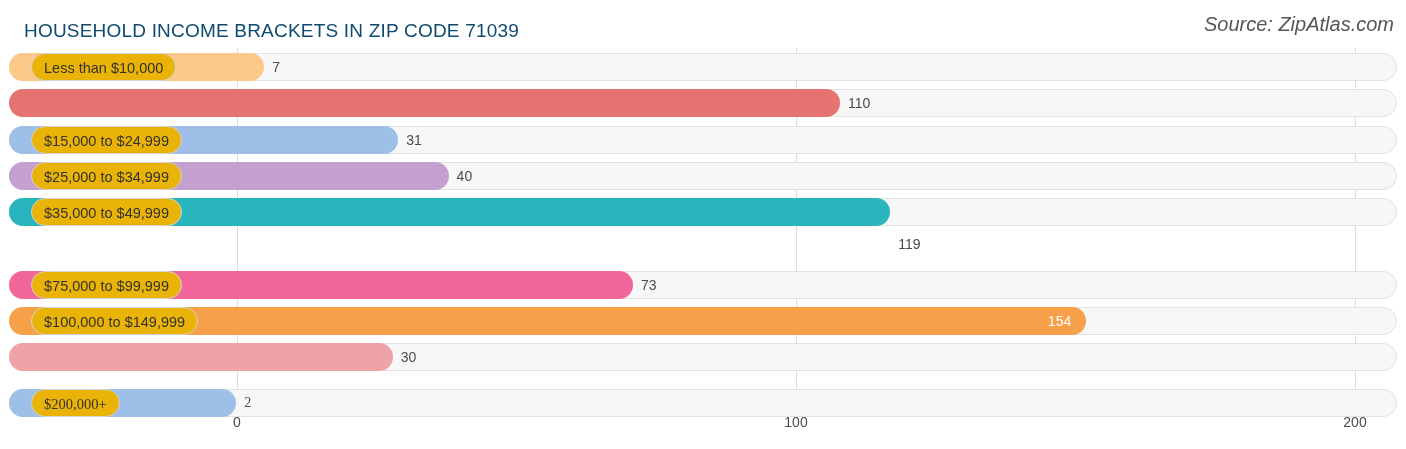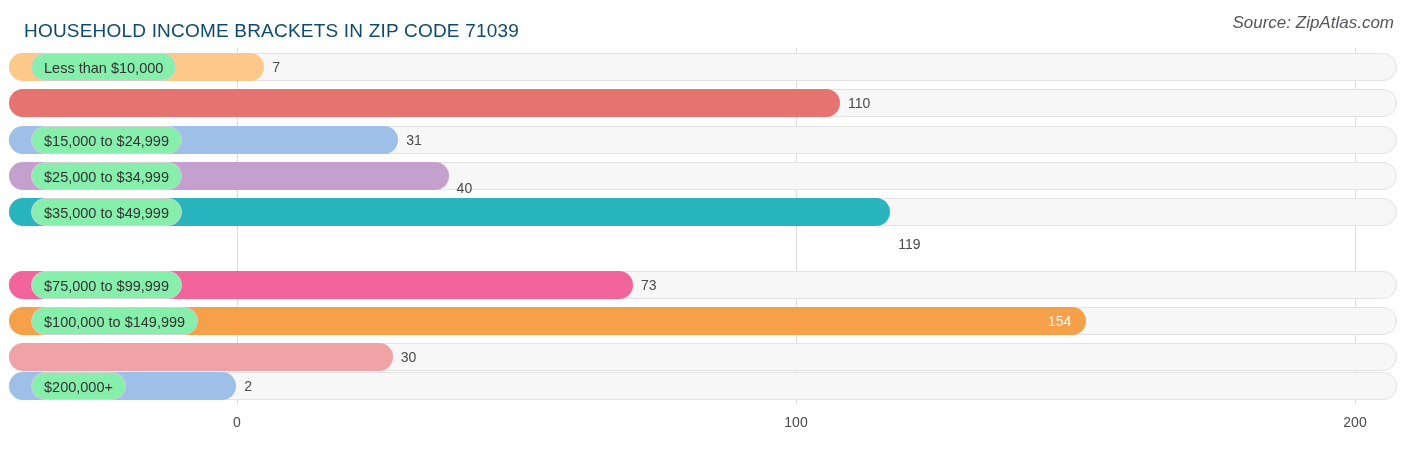--- a/index.html
+++ b/index.html
@@ -25,21 +25,21 @@
     font-size: 19px;
     color: #0c4a6e;
     letter-spacing: 0.2px;
     white-space: nowrap;
     margin-top: 12px;
   }
   #chart-source {
     position: absolute;
     right: 12px;
     top: 13px;
-    font-size: 17px;
+    font-size: 20px;
     font-style: italic;
     color: #55565c;
     white-space: nowrap;
   }
   #plot {
     position: absolute;
     left: 9px;
     top: 48px;
     width: 1388px;
     height: 363px;
@@ -76,21 +76,21 @@
     border-radius: 14px;
     box-sizing: border-box;
   }
   .bar-label {
     position: absolute;
     top: 0;
     height: 28px;
     line-height: 28px;
     left: 22px;
     padding: 0 12px;
-    background: #86efac;
+    background: #eab308;
     border: 1px solid #d2d2d2;
     border-radius: 14px;
     font-size: 14.5px;
     color: #333333;
     white-space: nowrap;
     box-sizing: border-box;
   }
   .value {
     position: absolute;
     top: 0;
@@ -145,21 +145,21 @@
       <div class="row" style="top: 77.6px;">
         <div class="track"></div>
         <div class="bar" style="width: 389.29px; background: rgb(157, 191, 232);"></div>
         <div class="bar-label">$15,000 to $24,999</div>
         <div class="value" style="left: 397.29px;">31</div>
       </div>
       <div class="row" style="top: 113.9px;">
         <div class="track"></div>
         <div class="bar" style="width: 439.6px; background: rgb(195, 160, 205);"></div>
         <div class="bar-label">$25,000 to $34,999</div>
-        <div class="value" style="left: 447.6px; margin-top: 12px;">40</div>
+        <div class="value" style="left: 447.6px;">40</div>
       </div>
       <div class="row" style="top: 150.2px;">
         <div class="track"></div>
         <div class="bar" style="width: 881.21px; background: rgb(41, 181, 189);"></div>
         <div class="bar-label">$35,000 to $49,999</div>
         <div class="value" style="left: 889.21px; margin-top: 32px;">119</div>
       </div>
       <div class="row" style="top: 222.8px;">
         <div class="track"></div>
         <div class="bar" style="width: 624.07px; background: rgb(242, 101, 155);"></div>
@@ -170,21 +170,21 @@
         <div class="track"></div>
         <div class="bar" style="width: 1076.86px; background: rgb(246, 160, 74);"></div>
         <div class="bar-label">$100,000 to $149,999</div>
         <div class="value inside" style="left: 1038.86px;">154</div>
       </div>
       <div class="row" style="top: 295.4px;">
         <div class="track"></div>
         <div class="bar" style="width: 383.7px; background: rgb(239, 163, 166);"></div>
         <div class="value" style="left: 391.7px;">30</div>
       </div>
-      <div class="row" style="top: 324px;">
+      <div class="row" style="top: 341px; font-family: Liberation Serif, serif;">
         <div class="track"></div>
         <div class="bar" style="width: 227.18px; background: rgb(157, 191, 232);"></div>
         <div class="bar-label">$200,000+</div>
         <div class="value" style="left: 235.18px;">2</div>
       </div>
     </div>
 
   <div id="axis">
       <div class="tick" style="left: 228px;">0</div>
       <div class="tick" style="left: 787px;">100</div>

